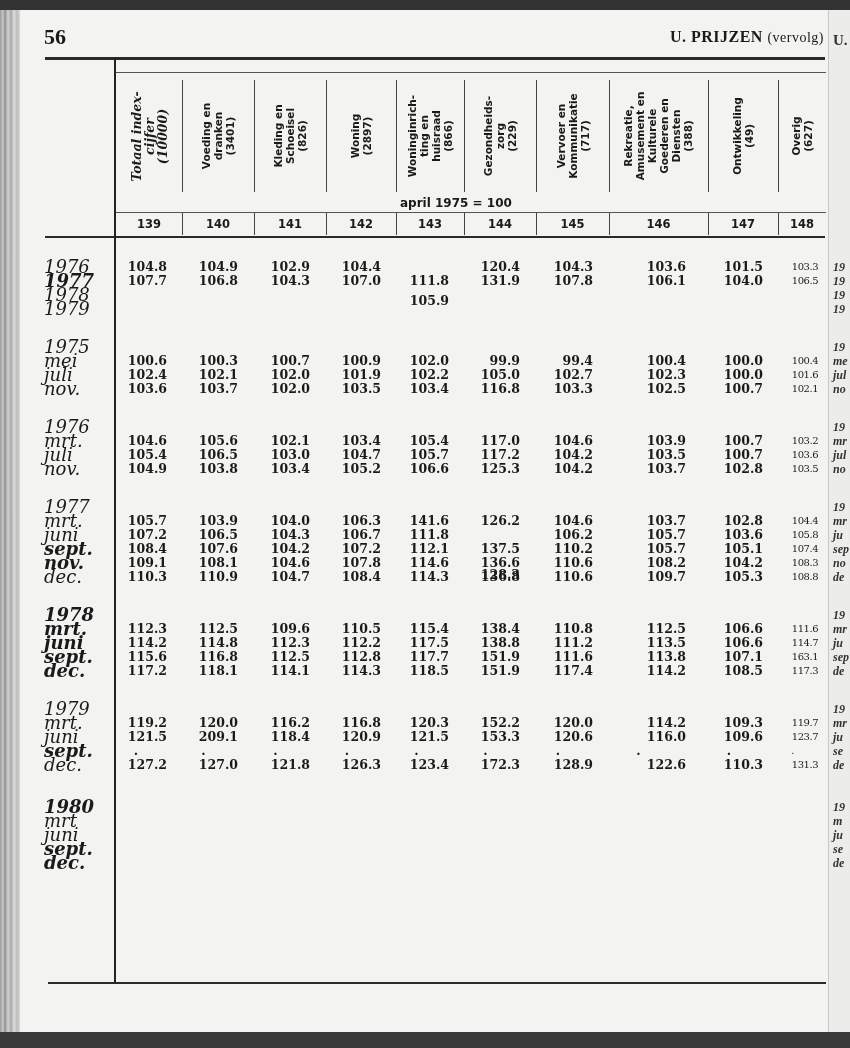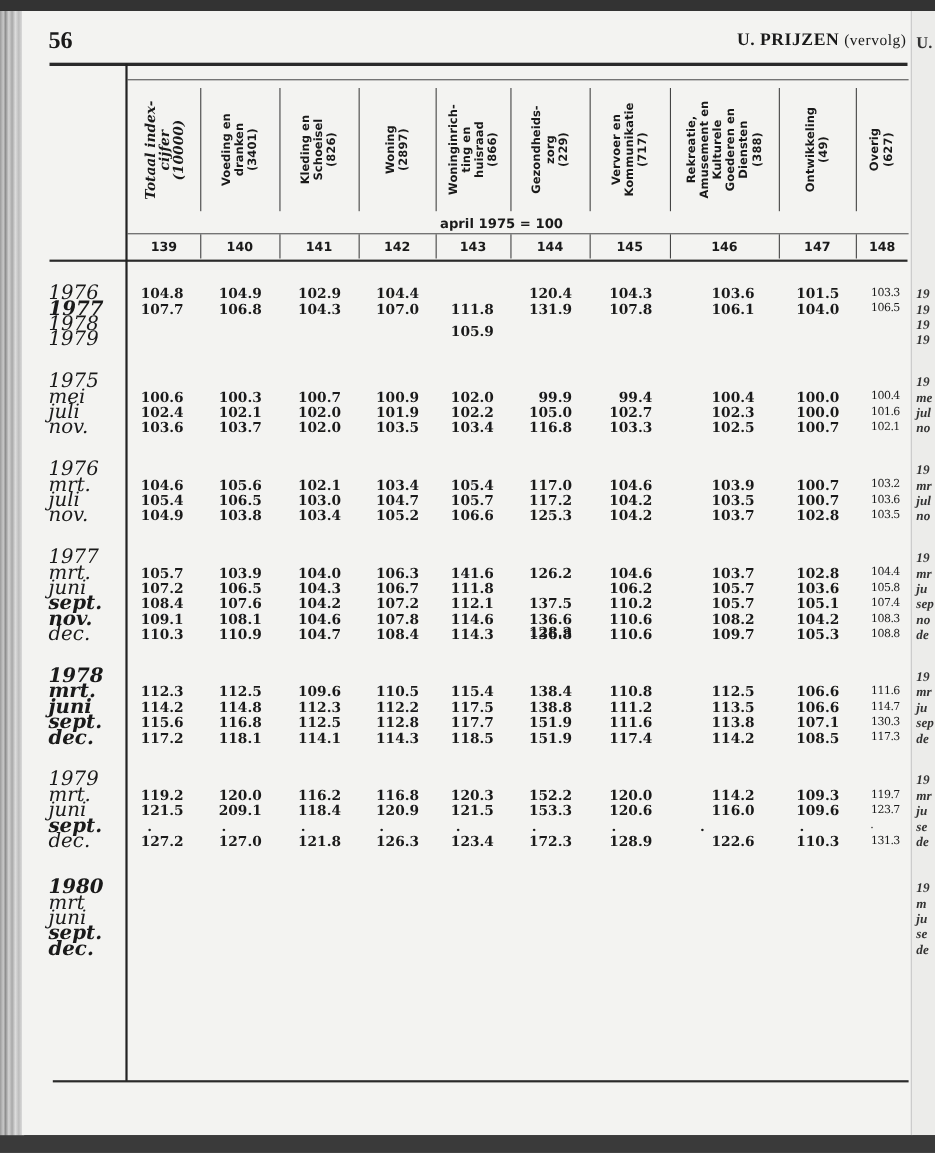--- a/index.html
+++ b/index.html
@@ -335,21 +335,21 @@
       <div class="cell narrow" style="left: 758px; width: 40px; top: 626px;">114.7</div>
       <div class="cell" style="left: 96px; width: 51px; top: 640px;">115.6</div>
       <div class="cell" style="left: 162px; width: 56px; top: 640px;">116.8</div>
       <div class="cell" style="left: 234px; width: 56px; top: 640px;">112.5</div>
       <div class="cell" style="left: 306px; width: 55px; top: 640px;">112.8</div>
       <div class="cell" style="left: 376px; width: 53px; top: 640px;">117.7</div>
       <div class="cell" style="left: 444px; width: 56px; top: 640px;">151.9</div>
       <div class="cell" style="left: 516px; width: 57px; top: 640px;">111.6</div>
       <div class="cell" style="left: 589px; width: 77px; top: 640px;">113.8</div>
       <div class="cell" style="left: 688px; width: 55px; top: 640px;">107.1</div>
-      <div class="cell narrow" style="left: 758px; width: 40px; top: 640px;">130.3</div>
+      <div class="cell narrow" style="left: 758px; width: 40px; top: 640px;">163.1</div>
       <div class="cell" style="left: 96px; width: 51px; top: 654px;">117.2</div>
       <div class="cell" style="left: 162px; width: 56px; top: 654px;">118.1</div>
       <div class="cell" style="left: 234px; width: 56px; top: 654px;">114.1</div>
       <div class="cell" style="left: 306px; width: 55px; top: 654px;">114.3</div>
       <div class="cell" style="left: 376px; width: 53px; top: 654px;">118.5</div>
       <div class="cell" style="left: 444px; width: 56px; top: 654px;">151.9</div>
       <div class="cell" style="left: 516px; width: 57px; top: 654px;">117.4</div>
       <div class="cell" style="left: 589px; width: 77px; top: 654px;">114.2</div>
       <div class="cell" style="left: 688px; width: 55px; top: 654px; text-align: right;">108.5</div>
       <div class="cell narrow" style="left: 758px; width: 40px; top: 654px;">117.3</div>

